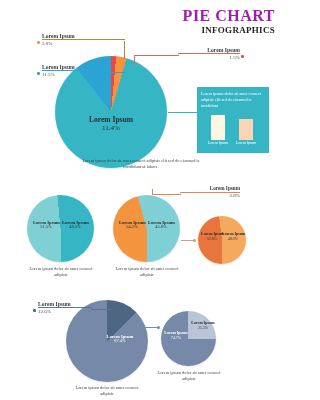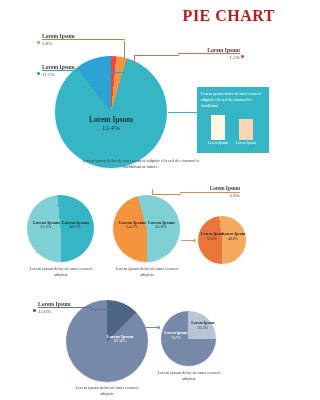--- a/index.html
+++ b/index.html
@@ -10,21 +10,21 @@
     position:relative;
     overflow:hidden;
     color:#3c3c3c;
   }
   .stage{position:absolute;inset:0;}
 
   
   .title-block{position:absolute;right:8px;top:8px;text-align:right;}
   .title-main{
     font-family:"Liberation Serif", serif;
-    font-weight:bold;font-size:16px;letter-spacing:.5px;color:#b91c1c;
+    font-weight:bold;font-size:16px;letter-spacing:.5px;color:#a21caf;
     line-height:1.05;
   }
   .title-sub{
     font-family:"Liberation Serif", serif;
     font-weight:bold;font-size:9px;letter-spacing:.3px;color:#231f20;
     line-height:1.1;margin-top:1px;
   }
 
   
   .pie{border-radius:50%;position:absolute;}
@@ -87,20 +87,21 @@
   .connector{position:absolute;background:#6f8fa8;}
   .arrow-dot{width:3px;height:3px;border-radius:50%;position:absolute;}
 </style>
 </head>
 <body>
 
 <div class="stage">
 
   <div class="title-block">
     <div class="title-main">PIE CHART</div>
+    <div class="title-sub">INFOGRAPHICS</div>
   </div>
 
   <div class="pie" style="left:55px;top:56px;width:112px;height:112px;
        background:conic-gradient(
          from 0deg,
          #e8484a 0deg 5.4deg,
          #f4943f 5.4deg 16.2deg,
          #36b5c4 16.2deg 322.2deg,
          #2ba3d4 322.2deg 360deg);
        box-shadow:0 1px 2px rgba(0,0,0,.10);"></div>

